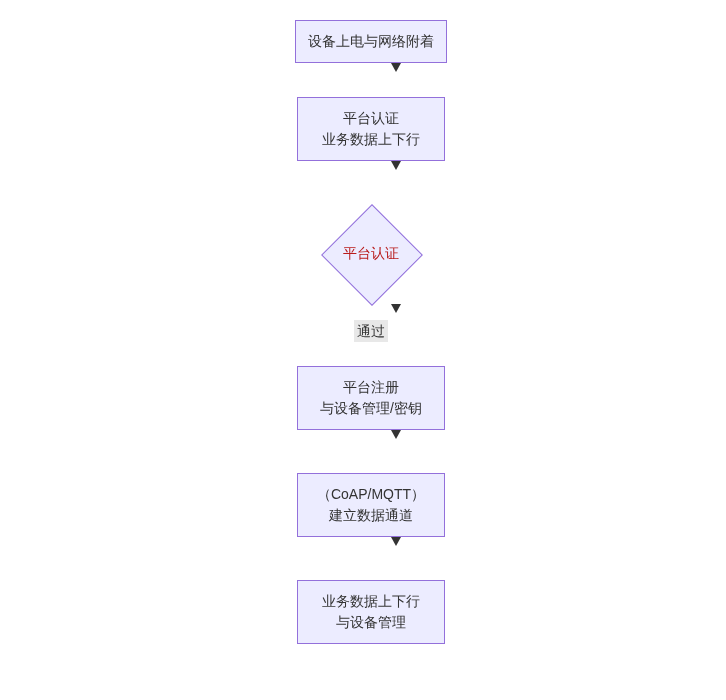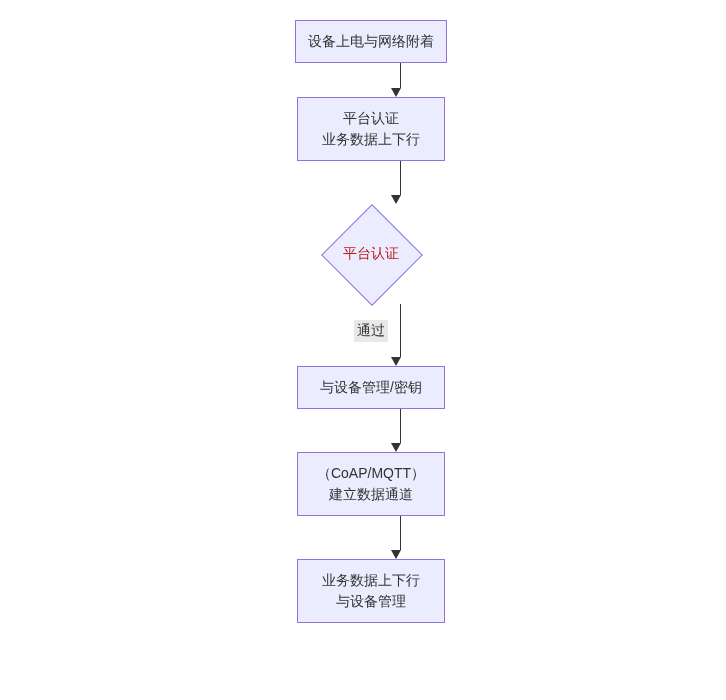--- a/index.html
+++ b/index.html
@@ -39,24 +39,23 @@
     flex-direction: column;
     justify-content: center;
   }
   .node .line {
     display: block;
     white-space: nowrap;
   }
   .edge {
     position: relative;
     display: flex;
-    flex-direction: column;
-    align-items: flex-end;
+    flex-direction: row;
+    align-items: flex-start;
     width: 60px;
-    font-family: Liberation Serif, serif;
   }
   .edge-line {
     width: 1px;
     flex: 1 1 auto;
     background: #333333;
   }
   .arrowhead {
     width: 0;
     height: 0;
     border-left: 5px solid transparent;
@@ -131,20 +130,21 @@
       <div class="diamond-label">平台认证</div>
     </div>
 
     <div class="edge" style="height:62px">
       <div class="edge-line"></div>
       <span class="edge-label">通过</span>
       <div class="arrowhead"></div>
     </div>
 
     <div class="node">
+      <span class="line">平台注册</span>
       <span class="line">与设备管理/密钥</span>
     </div>
 
     <div class="edge" style="height:43px">
       <div class="edge-line"></div>
       <div class="arrowhead"></div>
     </div>
 
     <div class="node">
       <span class="line">（CoAP/MQTT）</span>

